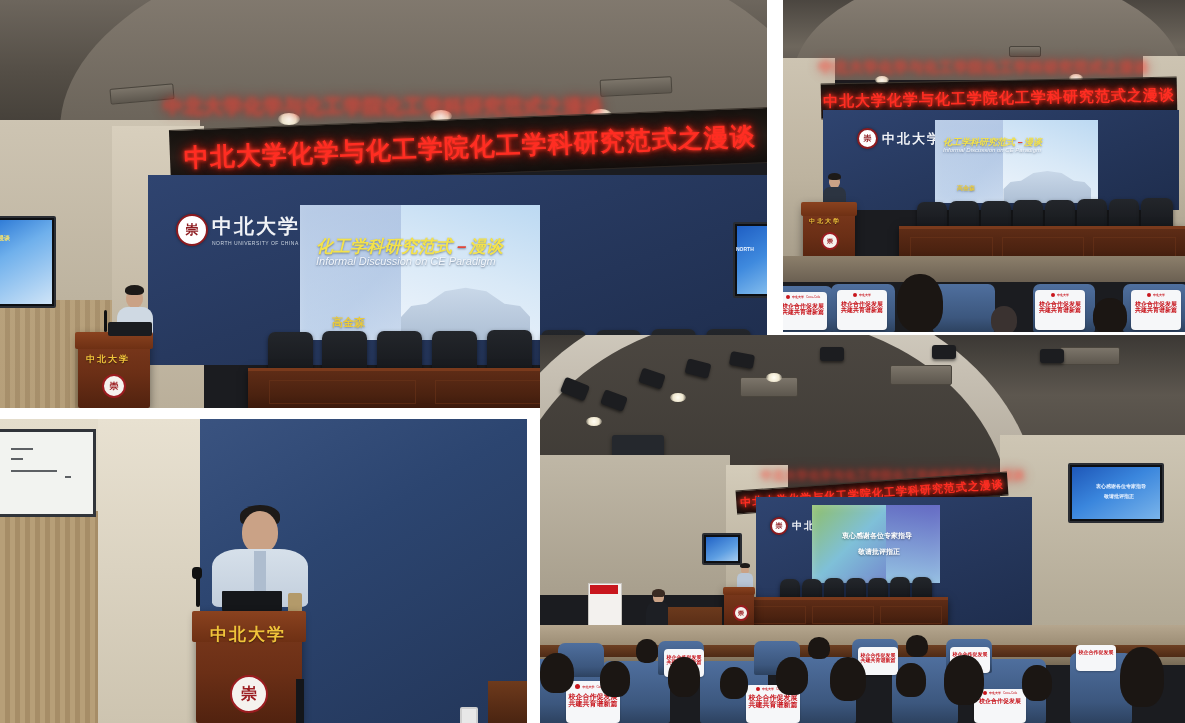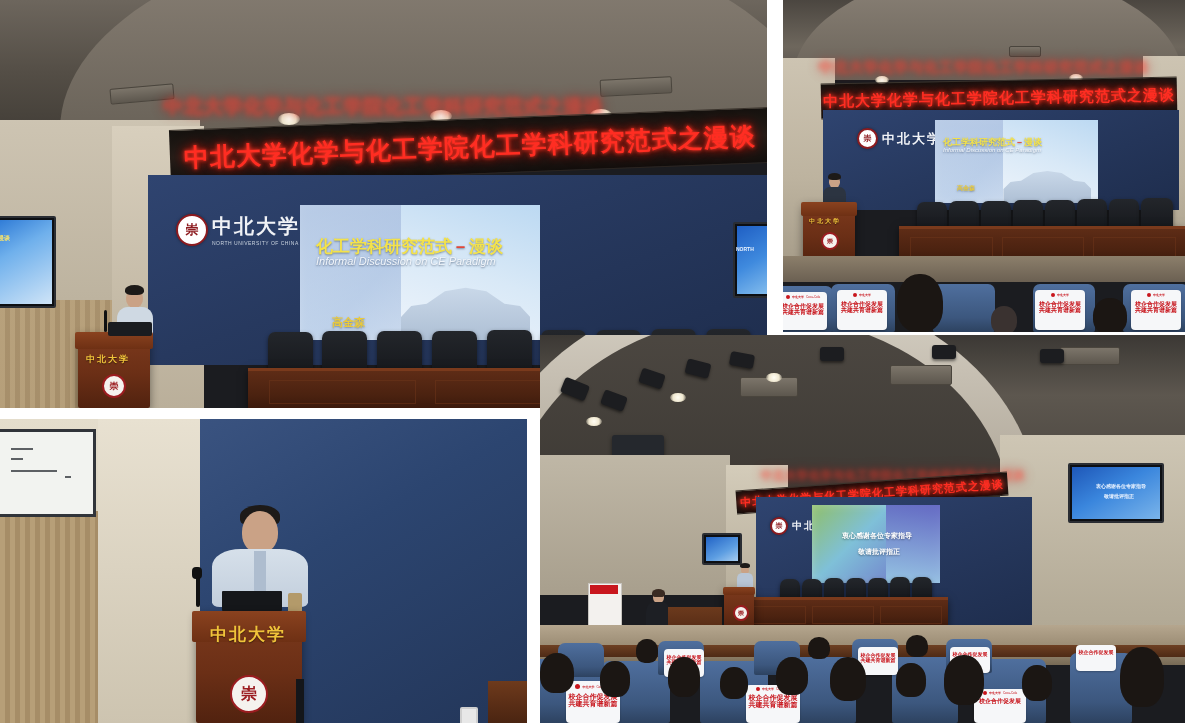--- a/index.html
+++ b/index.html
@@ -26,21 +26,21 @@
   .screen{position:absolute;background:linear-gradient(135deg,#cfe0f0 0%,#bcd2ea 40%,#e7eef6 100%);
        box-shadow:0 0 10px rgba(255,255,255,.25) inset;overflow:hidden;}
   .screen .sky{position:absolute;right:0;top:0;bottom:0;width:58%;
        background:linear-gradient(200deg,#bcd9f2 0%,#d9e9f7 50%,#eef4fb 100%);}
   .screen .bldg{position:absolute;right:4%;bottom:0;width:54%;height:42%;
        background:linear-gradient(180deg,rgba(200,215,232,.85),rgba(170,188,210,.95));
        clip-path:polygon(0 60%,8% 40%,20% 36%,34% 14%,50% 8%,66% 14%,80% 36%,92% 40%,100% 60%,100% 100%,0 100%);}
   .screen .leftband{position:absolute;left:0;top:0;bottom:0;width:42%;
        background:linear-gradient(180deg,rgba(165,186,222,.55),rgba(198,212,236,.35));}
   .slide-title{position:absolute;color:#f4e24a;font-weight:bold;white-space:nowrap;
-       text-shadow:0 1px 2px rgba(40,60,90,.55);}
+       text-shadow:0 1px 2px rgba(40,60,90,.55);font-style:italic;}
   .slide-title .dash{color:#e2473a;}
   .slide-sub{position:absolute;color:#f2f6fb;white-space:nowrap;font-style:italic;
        text-shadow:0 1px 2px rgba(30,50,80,.6);}
   .slide-author{position:absolute;color:#e9c93c;font-weight:bold;white-space:nowrap;
        text-shadow:0 1px 2px rgba(40,60,90,.5);}
   .uni-logo{position:absolute;display:flex;align-items:center;gap:4px;}
   .seal{border-radius:50%;background:#ffffff;border:2px solid #8d1b1f;
        display:flex;align-items:center;justify-content:center;color:#8d1b1f;
        font-weight:bold;box-shadow:0 0 3px rgba(0,0,0,.4);}
   .uni-cn{color:#f0f2f6;font-weight:bold;white-space:nowrap;letter-spacing:2px;}

